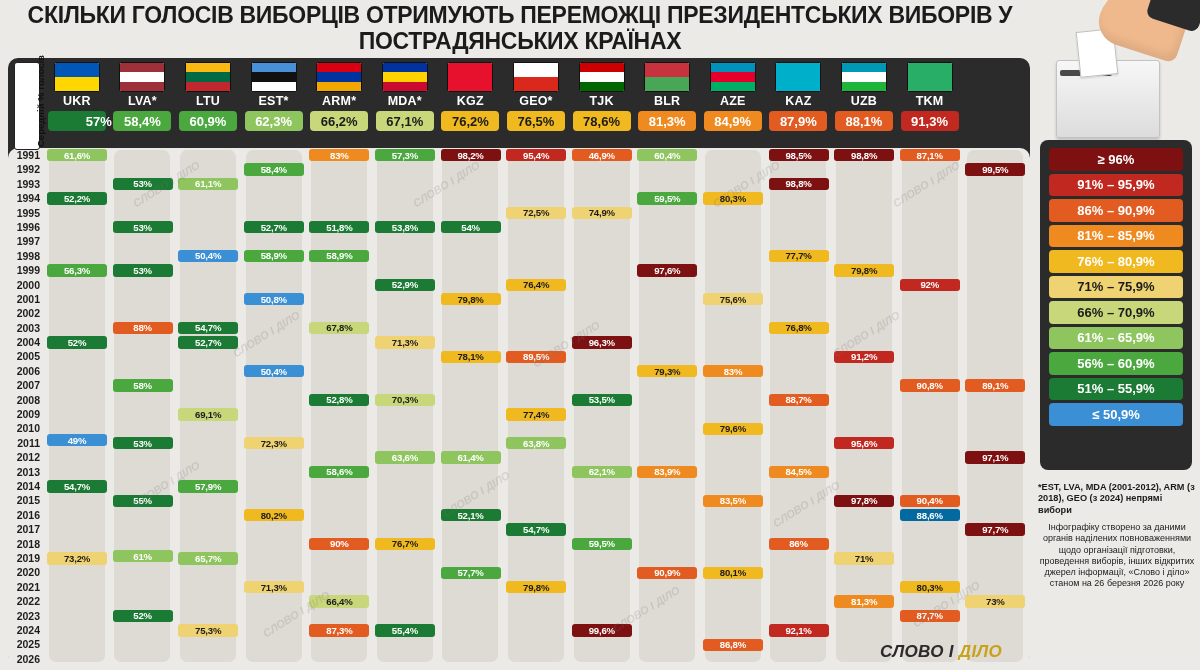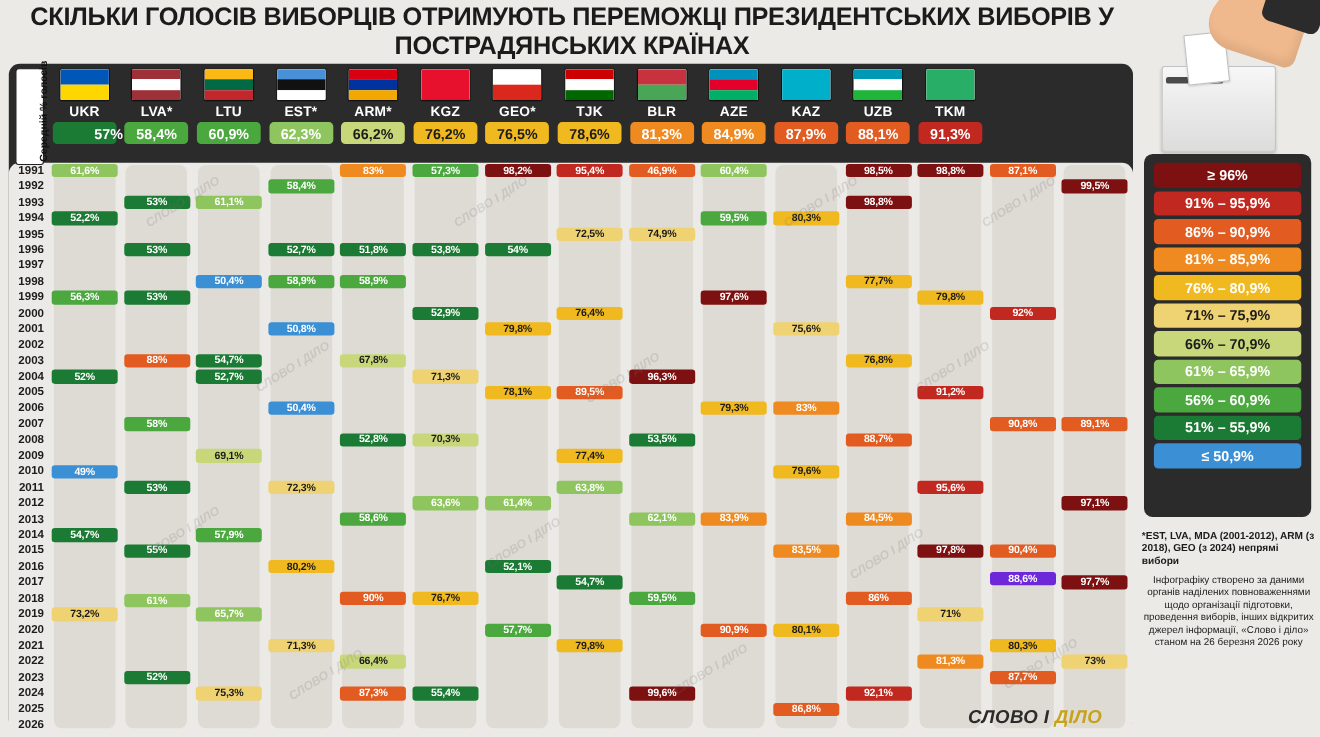--- a/index.html
+++ b/index.html
@@ -294,20 +294,29 @@
         <div class="avg" style="background: rgb(142, 197, 94);">62,3%</div>
       </div>
       <div class="col-head">
         <div class="flag">
           <i style="background: rgb(217, 0, 18); height: 33.3333%; top: 0%;"></i>
           <i style="background: rgb(0, 51, 160); height: 33.3333%; top: 33.3333%;"></i>
           <i style="background: rgb(242, 168, 0); height: 33.3333%; top: 66.6667%;"></i>
         </div>
         <div class="code">ARM*</div>
         <div class="avg dark-text" style="background: rgb(200, 215, 122);">66,2%</div>
+      </div>
+      <div class="col-head">
+        <div class="flag">
+          <i style="background: rgb(0, 51, 160); height: 33.3333%; top: 0%;"></i>
+          <i style="background: rgb(255, 210, 0); height: 33.3333%; top: 33.3333%;"></i>
+          <i style="background: rgb(204, 9, 47); height: 33.3333%; top: 66.6667%;"></i>
+        </div>
+        <div class="code">MDA*</div>
+        <div class="avg dark-text" style="background: rgb(200, 215, 122);">67,1%</div>
       </div>
       <div class="col-head">
         <div class="flag">
           <i style="background: rgb(232, 17, 45); height: 100%; top: 0%;"></i>
         </div>
         <div class="code">KGZ</div>
         <div class="avg dark-text" style="background: rgb(240, 185, 31);">76,2%</div>
       </div>
       <div class="col-head">
         <div class="flag">
@@ -407,34 +416,34 @@
         <div class="year">2025</div>
         <div class="year">2026</div>
       </div>
     <div class="tracks" id="tracks">
         <div class="track">
           <div class="track-bg"></div>
           <div class="cell" style="background: rgb(142, 197, 94); top: 1px;">61,6%</div>
           <div class="cell" style="background: rgb(27, 122, 51); top: 44.2px;">52,2%</div>
           <div class="cell" style="background: rgb(74, 168, 63); top: 116.2px;">56,3%</div>
           <div class="cell" style="background: rgb(27, 122, 51); top: 188.2px;">52%</div>
-          <div class="cell" style="background: rgb(59, 143, 212); top: 275px;">49%</div>
+          <div class="cell" style="background: rgb(59, 143, 212); top: 286px;">49%</div>
           <div class="cell" style="background: rgb(27, 122, 51); top: 332.2px;">54,7%</div>
           <div class="cell dark-text" style="background: rgb(239, 210, 113); top: 404.2px;">73,2%</div>
         </div>
         <div class="track">
           <div class="track-bg"></div>
           <div class="cell" style="background: rgb(27, 122, 51); top: 29.8px;">53%</div>
           <div class="cell" style="background: rgb(27, 122, 51); top: 73px;">53%</div>
           <div class="cell" style="background: rgb(27, 122, 51); top: 116.2px;">53%</div>
           <div class="cell" style="background: rgb(226, 91, 32); top: 173.8px;">88%</div>
           <div class="cell" style="background: rgb(74, 168, 63); top: 231.4px;">58%</div>
           <div class="cell" style="background: rgb(27, 122, 51); top: 289px;">53%</div>
           <div class="cell" style="background: rgb(27, 122, 51); top: 346.6px;">55%</div>
-          <div class="cell" style="background: rgb(142, 197, 94); top: 392px;">61%</div>
+          <div class="cell" style="background: rgb(142, 197, 94); top: 402px;">61%</div>
           <div class="cell" style="background: rgb(27, 122, 51); top: 461.8px;">52%</div>
         </div>
         <div class="track">
           <div class="track-bg"></div>
           <div class="cell" style="background: rgb(142, 197, 94); top: 29.8px;">61,1%</div>
           <div class="cell" style="background: rgb(59, 143, 212); top: 101.8px;">50,4%</div>
           <div class="cell" style="background: rgb(27, 122, 51); top: 173.8px;">54,7%</div>
           <div class="cell" style="background: rgb(27, 122, 51); top: 188.2px;">52,7%</div>
           <div class="cell dark-text" style="background: rgb(200, 215, 122); top: 260.2px;">69,1%</div>
           <div class="cell" style="background: rgb(74, 168, 63); top: 332.2px;">57,9%</div>
@@ -545,21 +554,21 @@
           <div class="cell" style="background: rgb(125, 16, 16); top: 346.6px;">97,8%</div>
           <div class="cell dark-text" style="background: rgb(239, 210, 113); top: 404.2px;">71%</div>
           <div class="cell" style="background: rgb(239, 138, 33); top: 447.4px;">81,3%</div>
         </div>
         <div class="track">
           <div class="track-bg"></div>
           <div class="cell" style="background: rgb(226, 91, 32); top: 1px;">87,1%</div>
           <div class="cell" style="background: rgb(193, 40, 31); top: 130.6px;">92%</div>
           <div class="cell" style="background: rgb(226, 91, 32); top: 231.4px;">90,8%</div>
           <div class="cell" style="background: rgb(226, 91, 32); top: 346.6px;">90,4%</div>
-          <div class="cell" style="background: #6d28d9; top: 372px; text-align: right;">88,6%</div>
+          <div class="cell" style="background: #0369a1; top: 361px; text-align: right;">88,6%</div>
           <div class="cell dark-text" style="background: rgb(240, 185, 31); top: 433px;">80,3%</div>
           <div class="cell" style="background: rgb(226, 91, 32); top: 461.8px;">87,7%</div>
         </div>
         <div class="track">
           <div class="track-bg"></div>
           <div class="cell" style="background: rgb(125, 16, 16); top: 15.4px;">99,5%</div>
           <div class="cell" style="background: rgb(226, 91, 32); top: 231.4px;">89,1%</div>
           <div class="cell" style="background: rgb(125, 16, 16); top: 303.4px;">97,1%</div>
           <div class="cell" style="background: rgb(125, 16, 16); top: 375.4px;">97,7%</div>
           <div class="cell dark-text" style="background: rgb(239, 210, 113); top: 447.4px;">73%</div>

